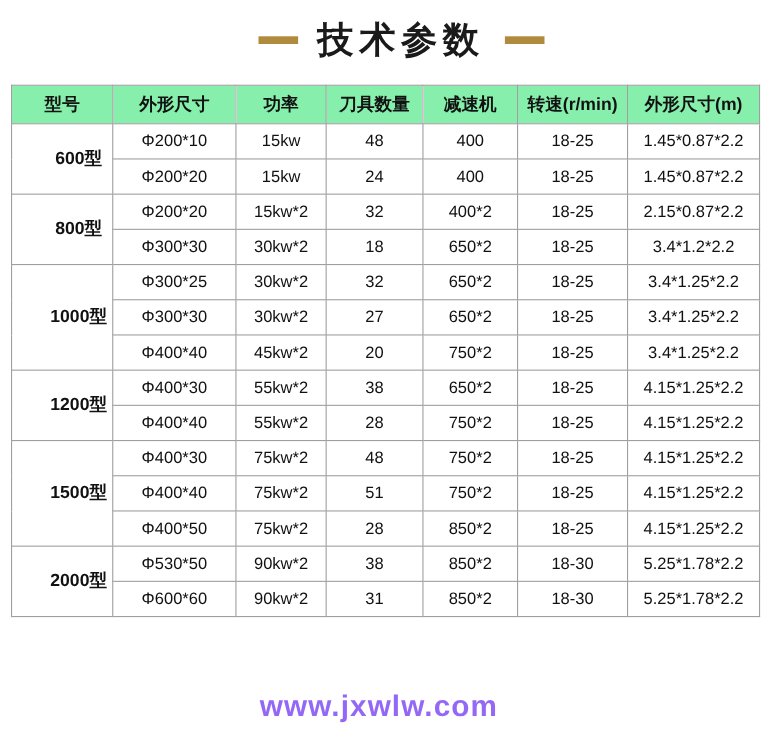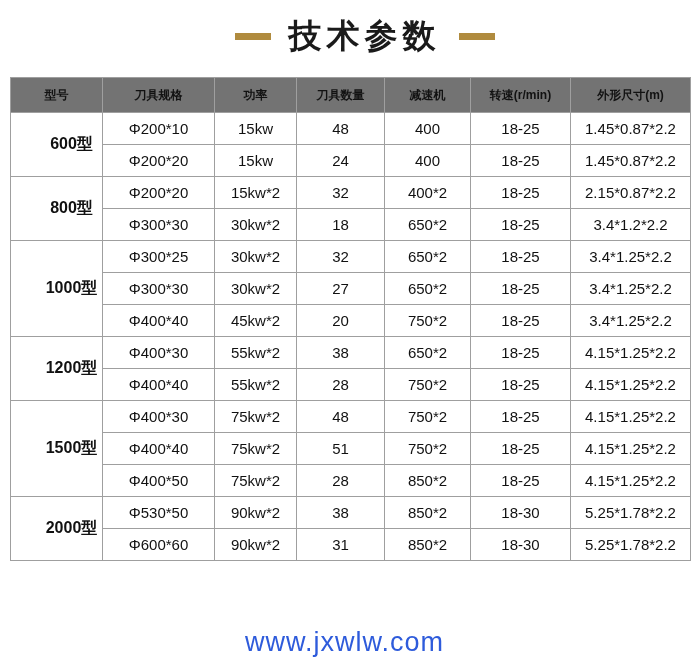--- a/index.html
+++ b/index.html
@@ -67,23 +67,23 @@
   table.spec th, table.spec td {
     border: 1px solid #9f9f9f;
     text-align: center;
     font-size: 15px;
     height: 31px;
     padding: 0 2px;
     white-space: nowrap;
     overflow: hidden;
   }
   table.spec thead th {
-    background: #737373;
-    font-weight: bold;
-    font-size: 12px;
+    background: #86efac;
+    font-weight: bold;
+    font-size: 16px;
     height: 34px;
     color: #121212;
   }
   table.spec td.model {
     font-weight: bold;
     font-size: 16px;
     background: #ffffff;
     padding-left: 32px;
   }
   table.spec td {
@@ -100,22 +100,22 @@
   col.c6 { width: 120px; }
 
   
   .watermark {
     position: absolute;
     left: 0;
     right: 11px;
     bottom: 12px;
     text-align: center;
     font-size: 27px;
-    font-weight: normal;
-    color: #1d4ed8;
+    font-weight: bold;
+    color: #8b5cf6;
     letter-spacing: 1px;
     opacity: 0.92;
     pointer-events: none;
   }
 </style>
 </head>
 <body>
 
 <div class="header">
   <div class="title-row">
@@ -132,21 +132,21 @@
         <col class="c1">
         <col class="c2">
         <col class="c3">
         <col class="c4">
         <col class="c5">
         <col class="c6">
     </colgroup>
     <thead>
       <tr id="header-row">
           <th>型号</th>
-          <th>刀具规格</th>
+          <th>外形尺寸</th>
           <th>功率</th>
           <th>刀具数量</th>
           <th>减速机</th>
           <th>转速(r/min)</th>
           <th>外形尺寸(m)</th>
         </tr>
     </thead>
     <tbody id="table-body">
         <tr>
           <td class="model" rowspan="2">600型</td>

